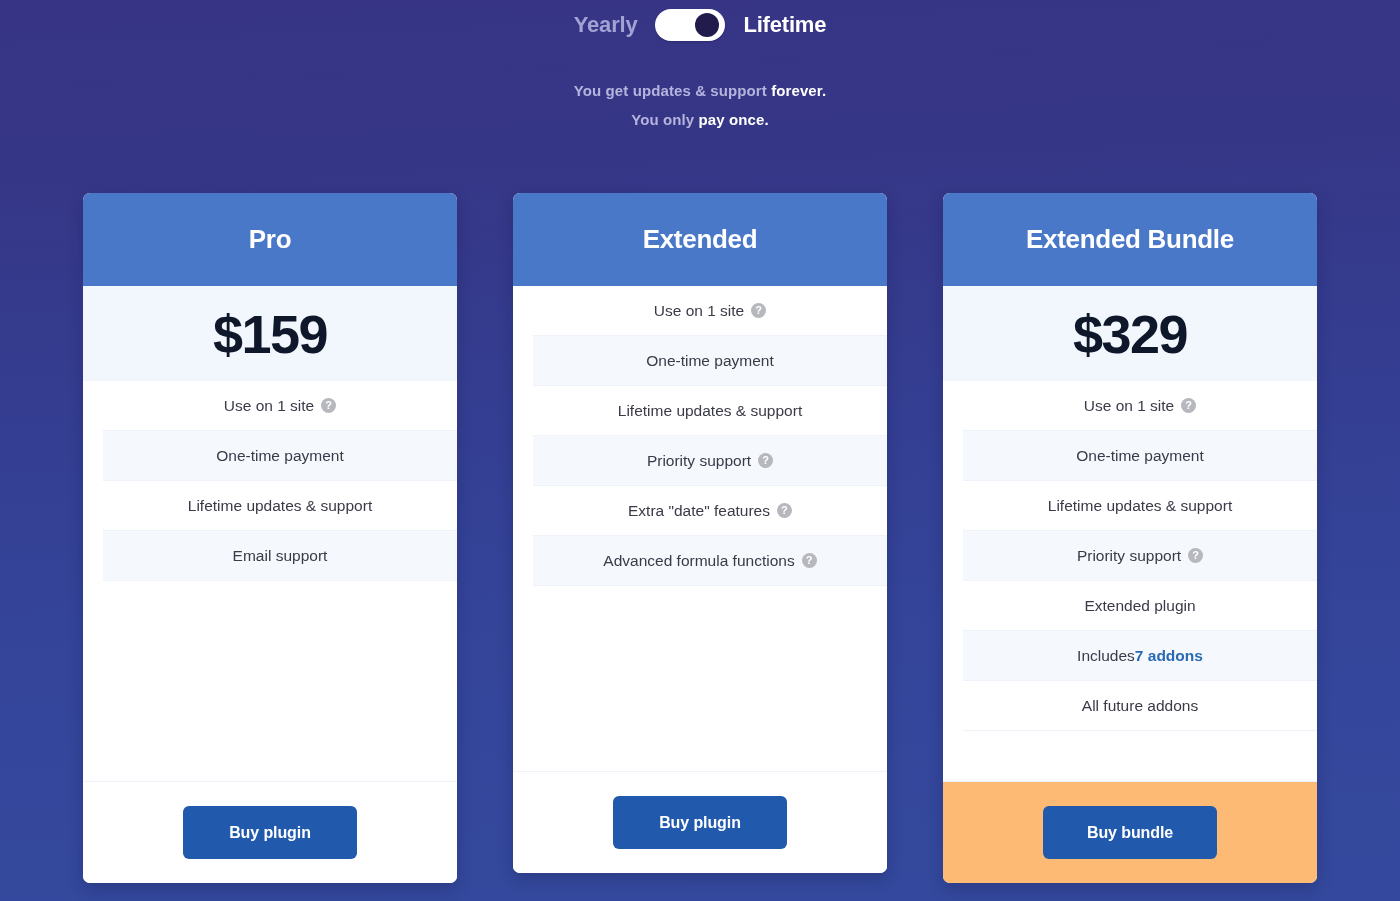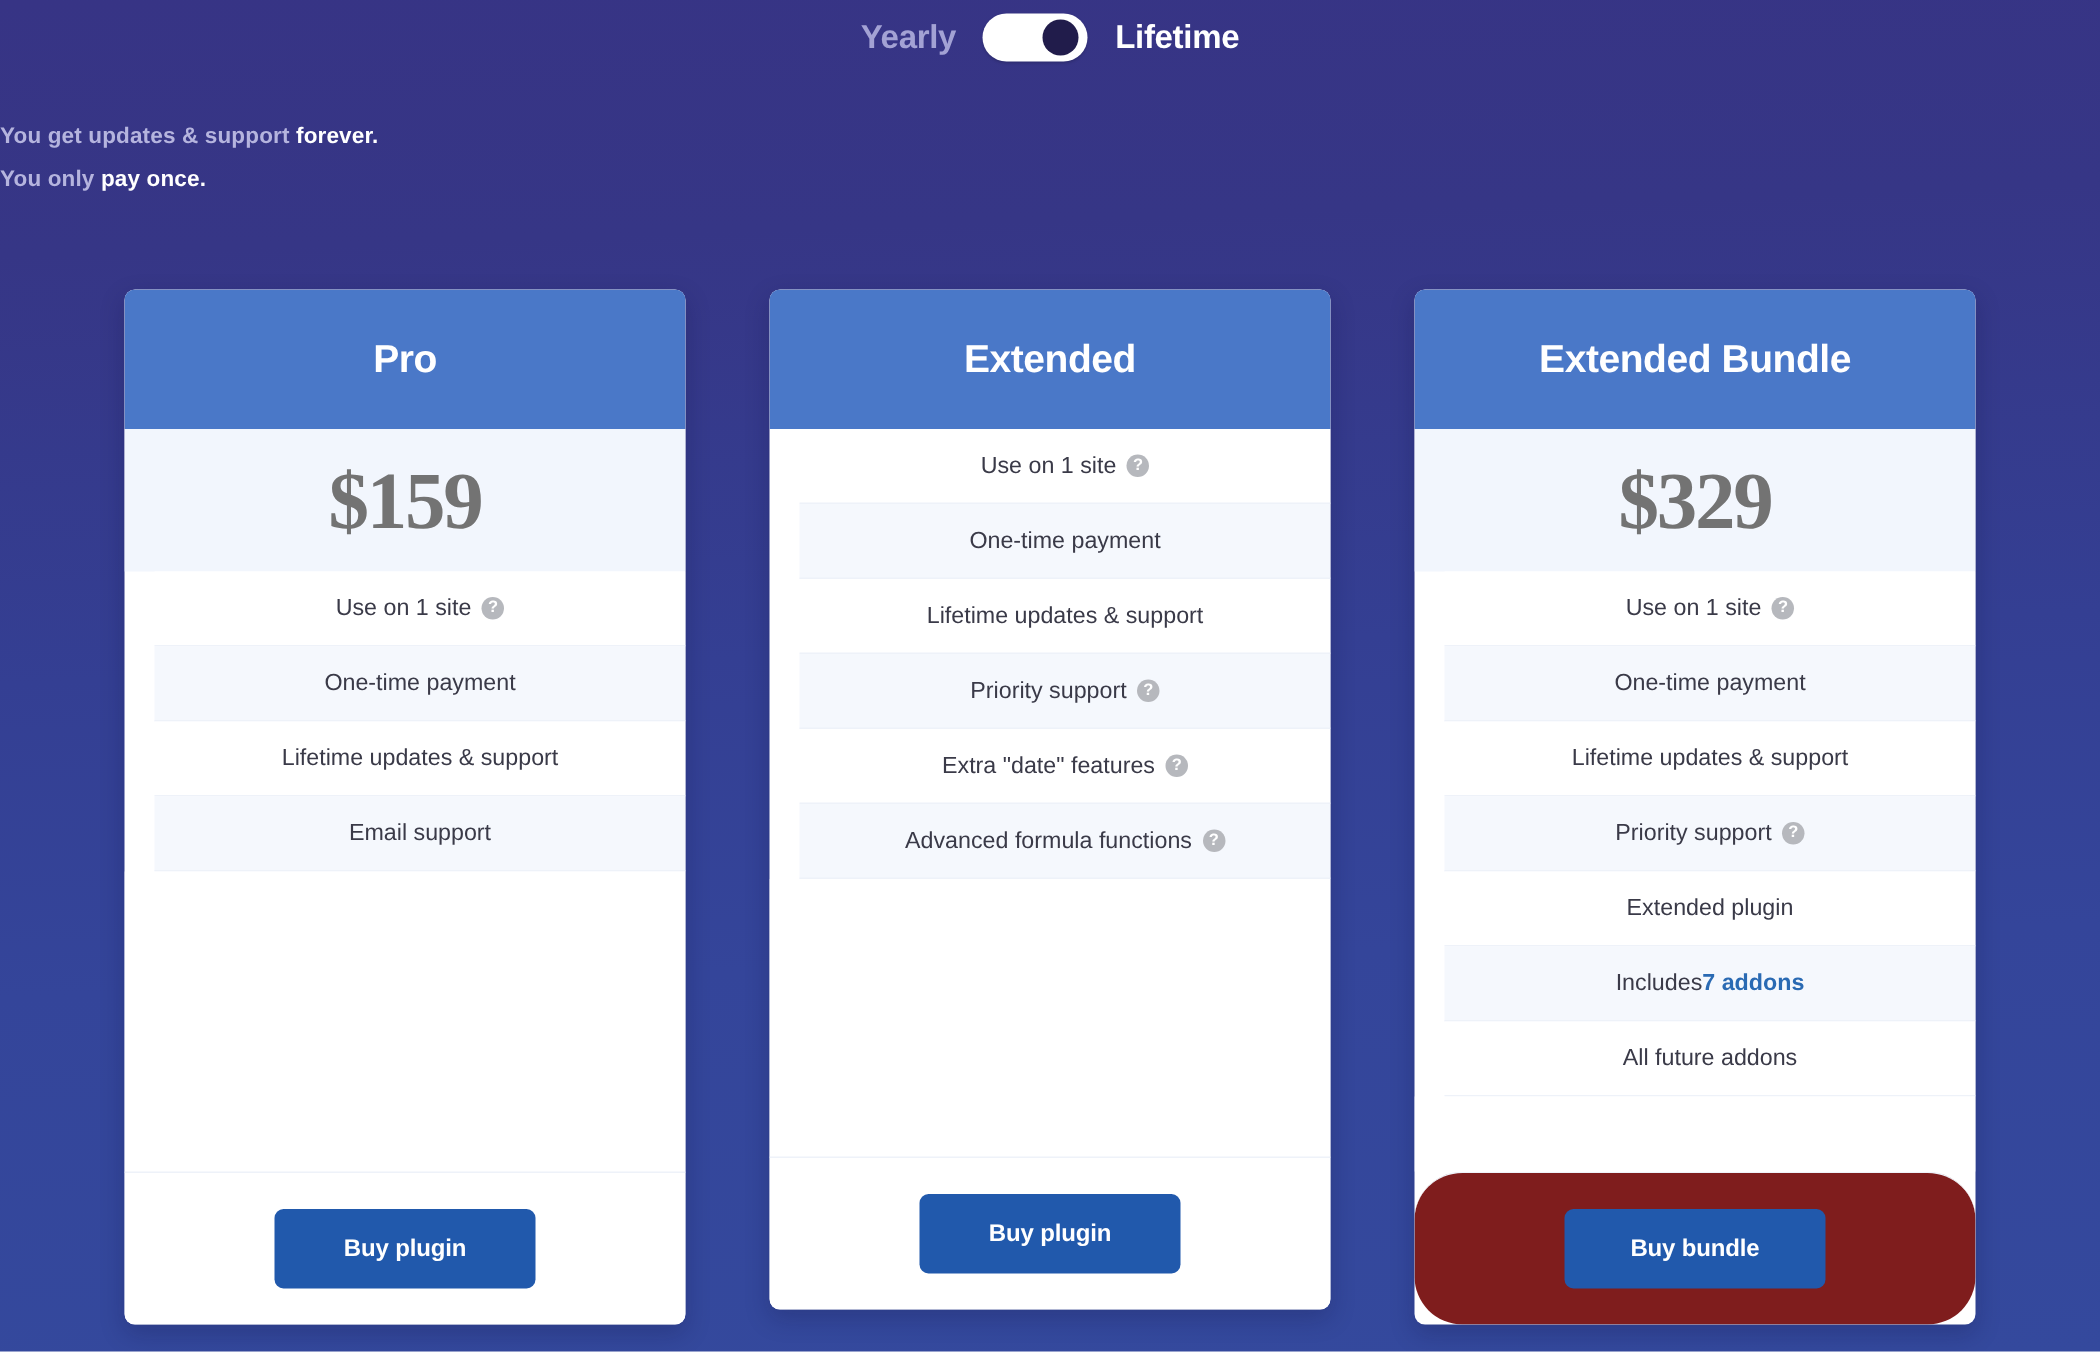--- a/index.html
+++ b/index.html
@@ -64,21 +64,21 @@
     border-radius: 50%;
     background: #211c4b;
   }
 
   
   .subtitle {
     position: absolute;
     top: 76px;
     left: 0;
     width: 100%;
-    text-align: left;
+    text-align: center;
     line-height: 29px;
   }
   .subtitle .line {
     font-size: 15px;
     color: #b5b4de;
     font-weight: 700;
     letter-spacing: 0.1px;
   }
   .subtitle .line b { color: #ffffff; font-weight: 700; }
 
@@ -121,24 +121,23 @@
   .price-band {
     background: #f2f6fd;
     height: 95px;
     display: flex;
     align-items: center;
     justify-content: center;
   }
   .price-band .price {
     font-size: 54px;
     font-weight: 700;
-    color: #737373;
+    color: #0f172a;
     letter-spacing: -1.5px;
     line-height: 1;
-    font-family: Liberation Serif, serif;
   }
 
   .features { display: flex; flex-direction: column; }
 
   .feature-row {
     height: 50px;
     display: flex;
     align-items: center;
     justify-content: center;
     font-size: 15.5px;
@@ -173,21 +172,21 @@
   .spacer { flex: 1 1 auto; background: #ffffff; min-height: 0; }
 
   .card-footer {
     border-top: 1px solid #eef2f9;
     height: 102px;
     display: flex;
     align-items: center;
     justify-content: center;
     background: #ffffff;
   }
-  .card-footer.tinted { background: #7f1d1d; border-radius: 32px; }
+  .card-footer.tinted { background: #fdba74; }
 
   .buy-button {
     background: #2159ac;
     color: #ffffff;
     border: none;
     border-radius: 6px;
     font-family: "Liberation Sans", sans-serif;
     font-size: 16px;
     font-weight: 700;
     padding: 0 30px;

